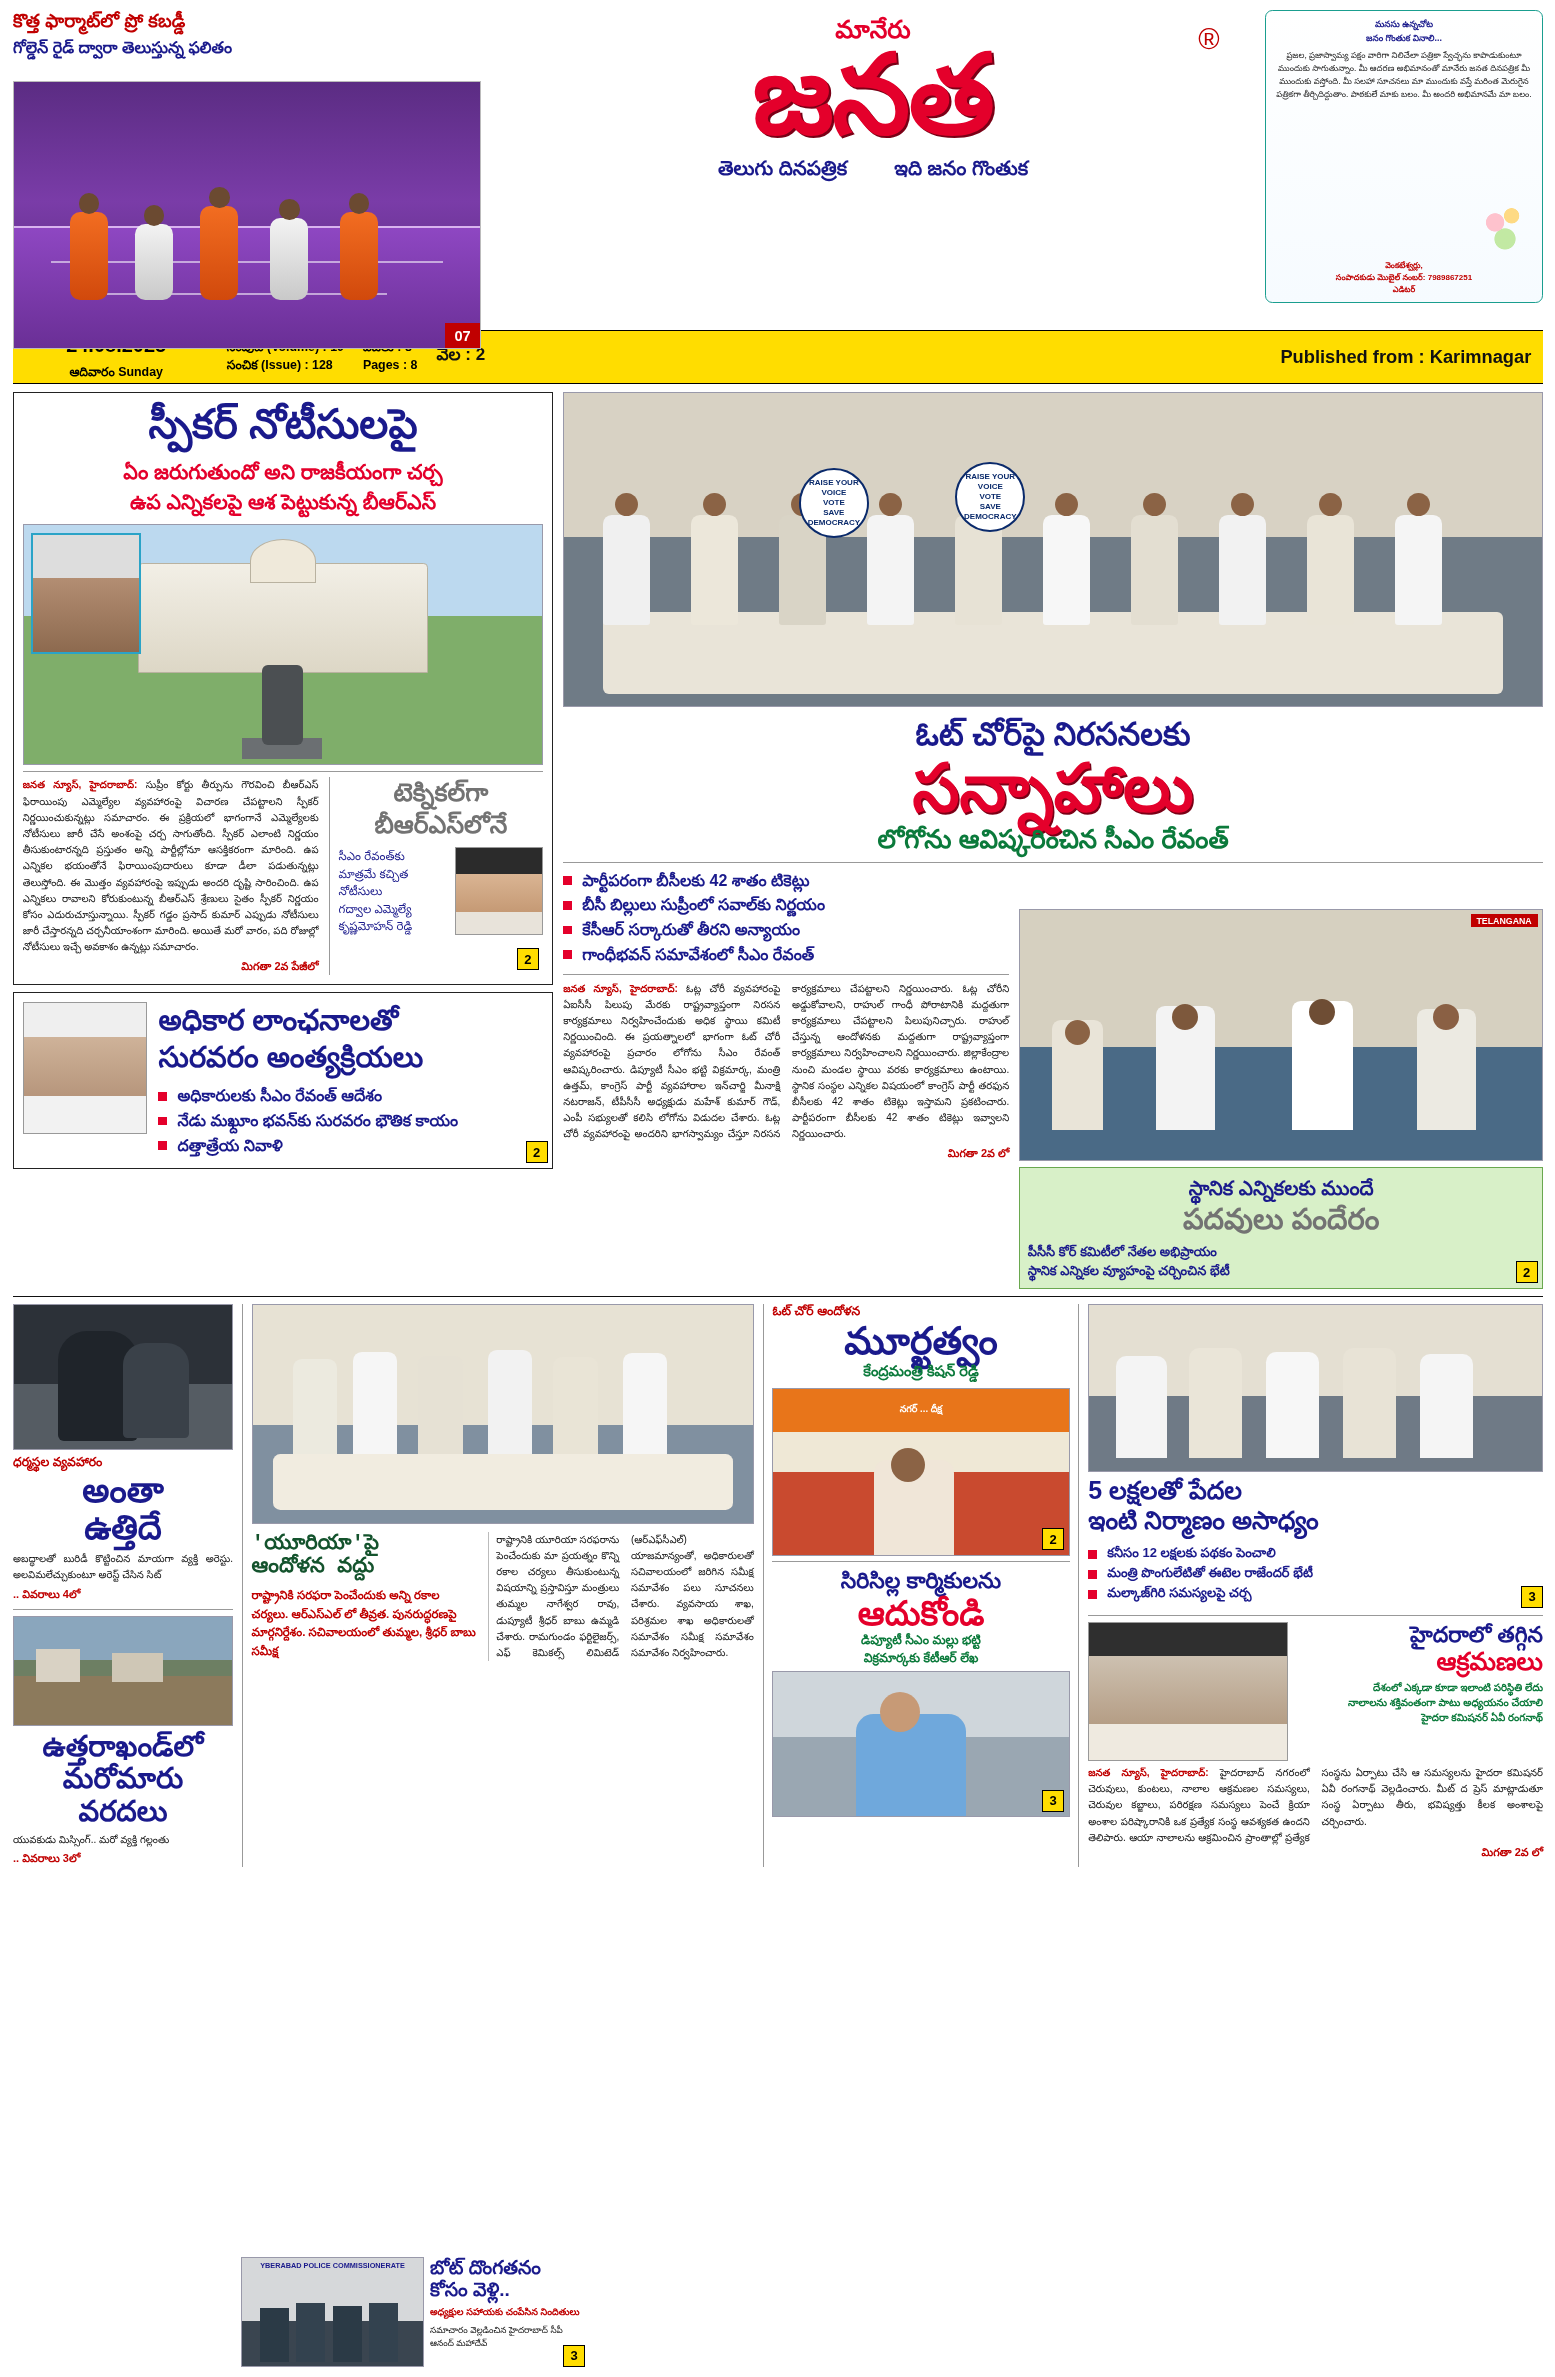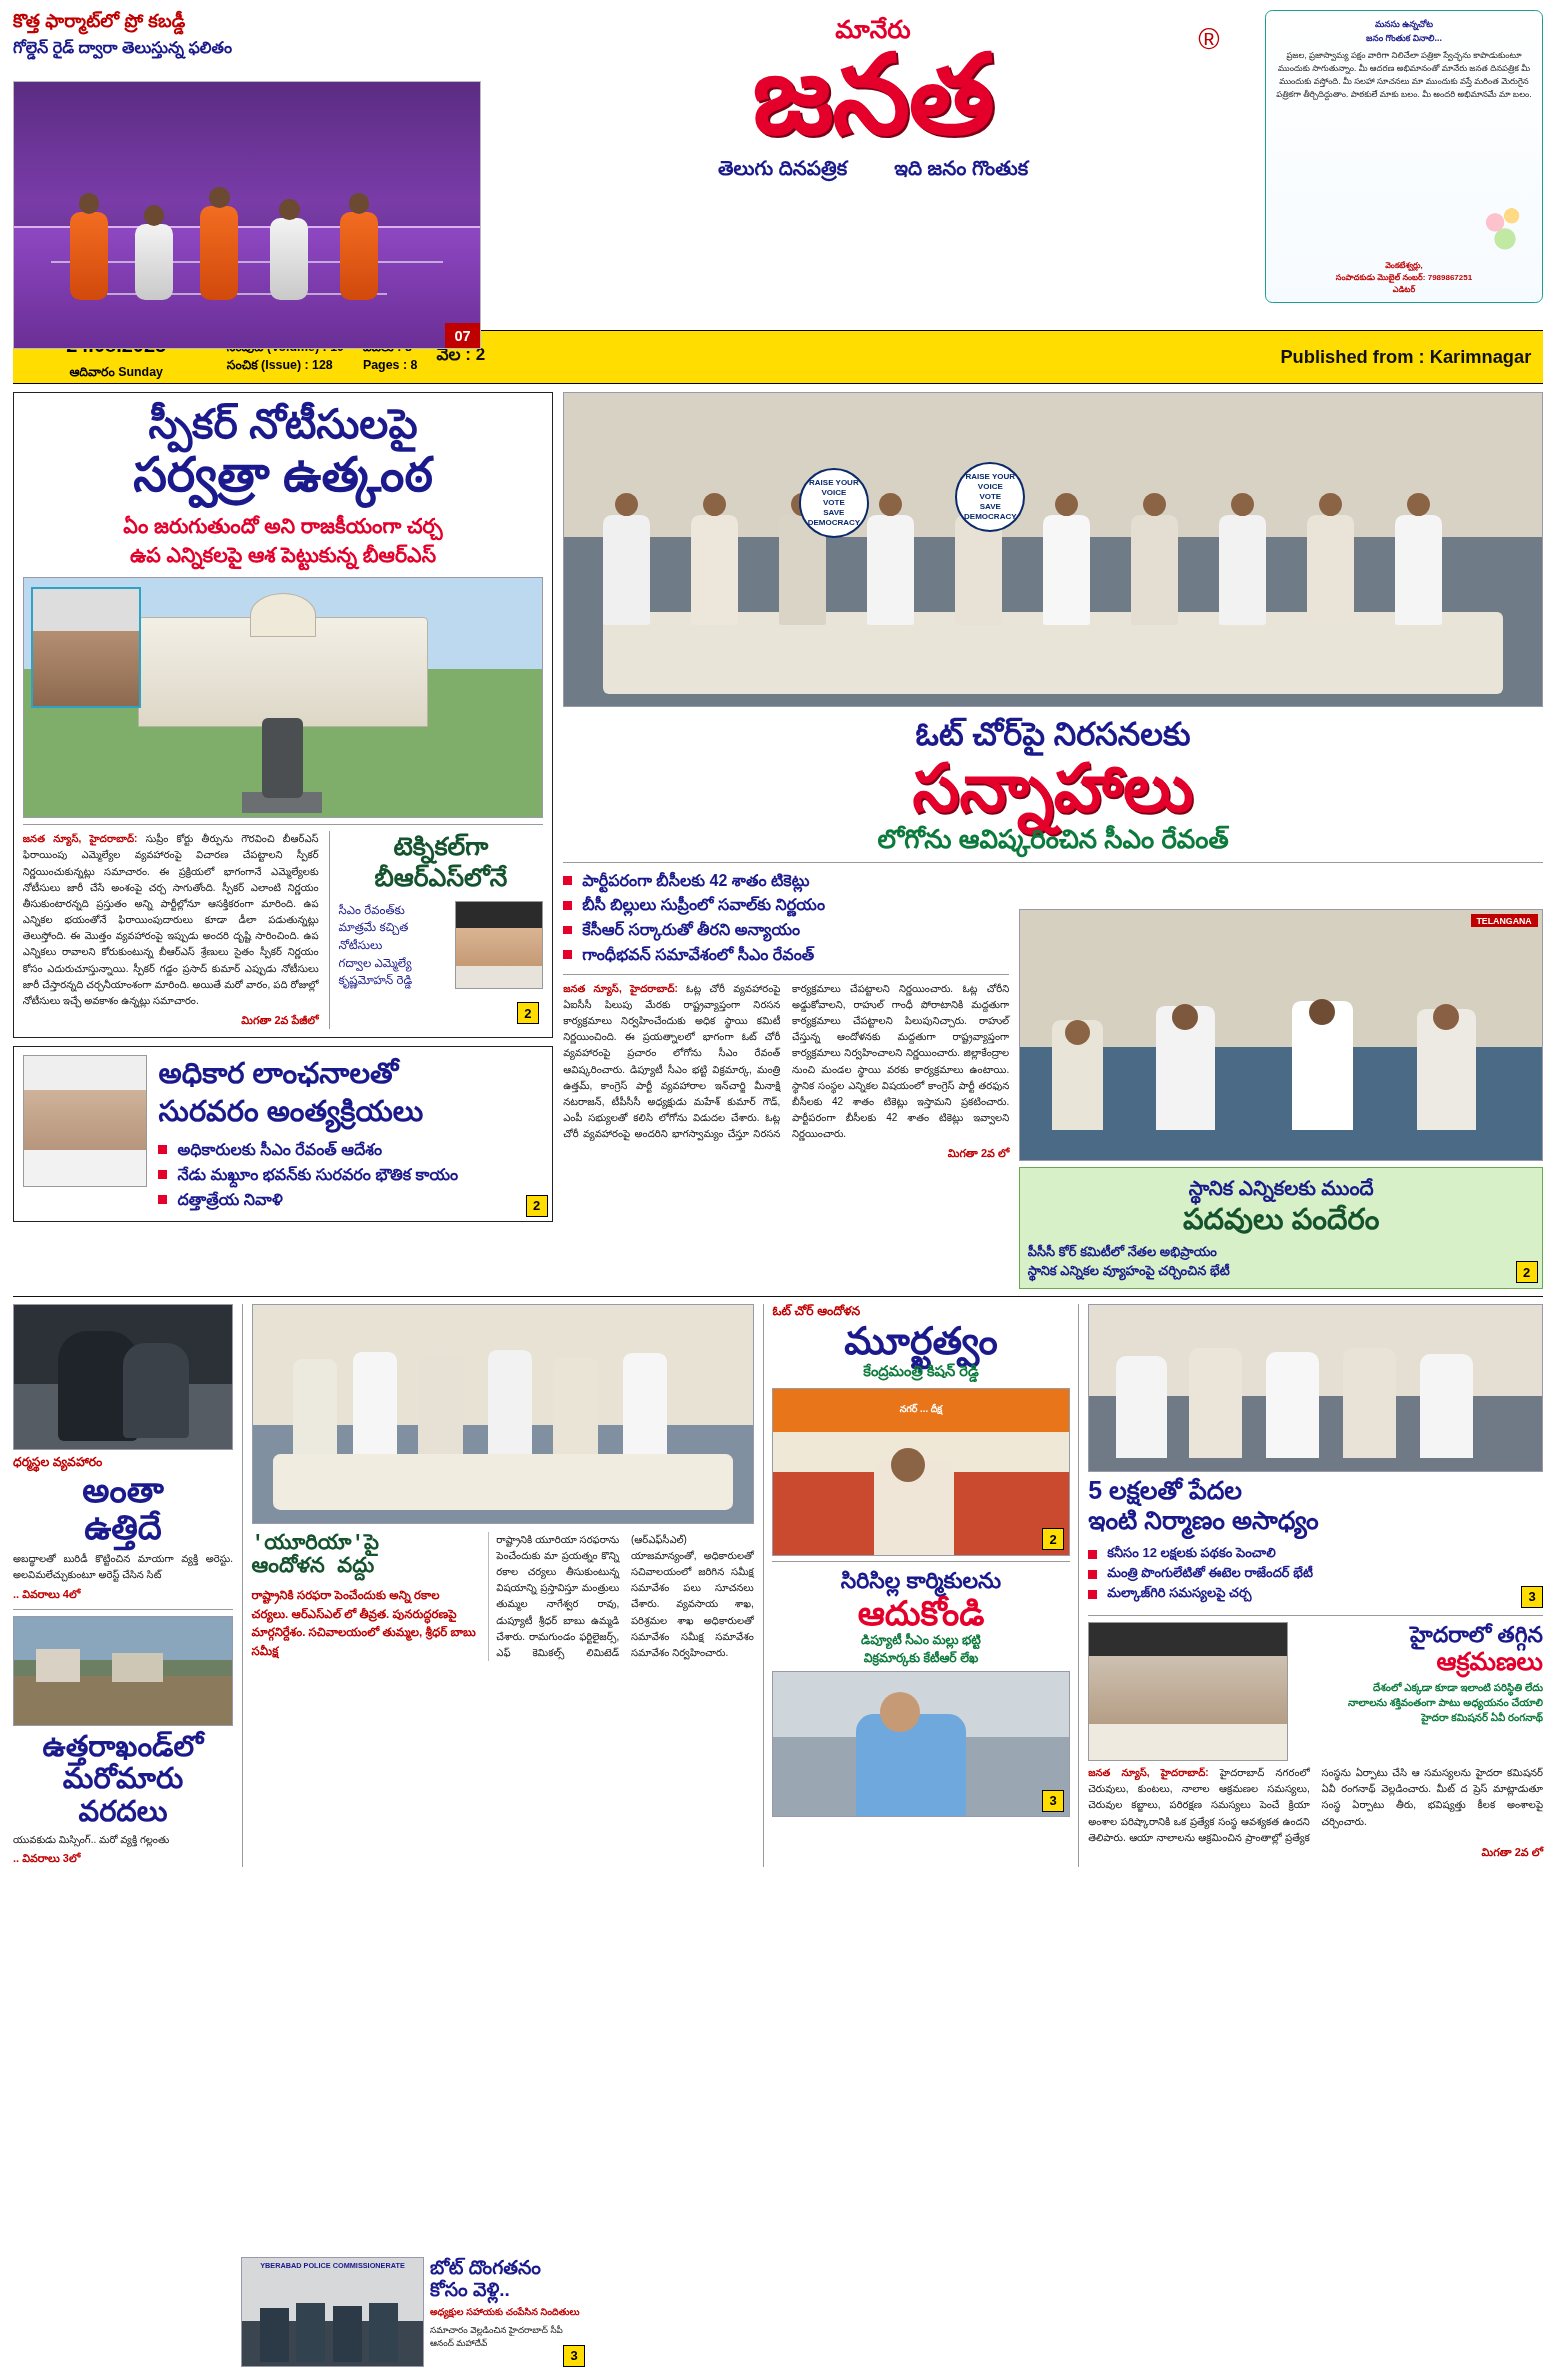--- a/index.html
+++ b/index.html
@@ -90,21 +90,21 @@
   .statue { position:absolute; left:46%; bottom:8%; width:41px; height:80px; background:#4b4f52; border-radius:5.9px; }
   .statue-base { position:absolute; left:42%; bottom:2%; width:80px; height:20.5px; background:#6b6f72; }
   .inset-face { position:absolute; left:7.3px; top:8.8px; width:110px; height:121px;
     border:2.2px solid #2aa3c7; background:linear-gradient(#c9a287,#8d6a4f); }
   .face-hair { position:absolute; left:0; right:0; top:0; height:36%; background:#ddd; }
 
   .body-text { font-size:10px; line-height:1.62; text-align:justify; color:#111; }
   .body-text b { color:#c00000; }
   .contd { color:#c00000; font-weight:bold; font-size:11px; text-align:right; }
 
-  .sub-head-red { font-size:25px; color:#14532d; font-weight:bold; text-align:center; line-height:1.25; }
+  .sub-head-red { font-size:25px; color:#737373; font-weight:bold; text-align:center; line-height:1.25; }
   .sub-head-blue { font-size:22px; color:#1a1a8c; font-weight:bold; text-align:center; line-height:1.3; }
 
   .num-badge { width:22px; height:22px; background:#ffdd00; color:#000; font-size:13px; font-weight:bold;
     display:flex; align-items:center; justify-content:center; border:0.7px solid #000; }
   .badge-abs { position:absolute; right:4.4px; bottom:4.4px; }
 
   .bullets { list-style:none; margin:7.3px 0 0; padding:0; }
   .bullets li { font-size:16px; color:#1a1a8c; font-weight:bold; line-height:1.55; padding-left:19px; position:relative; }
   .bullets li:before { content:""; position:absolute; left:0; top:7.3px; width:8.8px; height:8.8px; background:#e4002b; }
 
@@ -217,21 +217,20 @@
 
   <div class="content">
 
     <div class="row1">
 
       <div class="col-left">
 
         <div class="boxed">
           <div class="lead-h1">
             <div>స్పీకర్ నోటీసులపై</div>
-            <div class="big">సర్వత్రా ఉత్కంఠ</div>
           </div>
           <div class="lead-sub">
             <div>ఏం జరుగుతుందో అని రాజకీయంగా చర్చ</div>
             <div>ఉప ఎన్నికలపై ఆశ పెట్టుకున్న బీఆర్ఎస్</div>
           </div>
 
           <div class="photo ph-assembly mt10">
             <div class="assembly-bld"></div>
             <div class="dome"></div>
             <div class="statue-base"></div>

